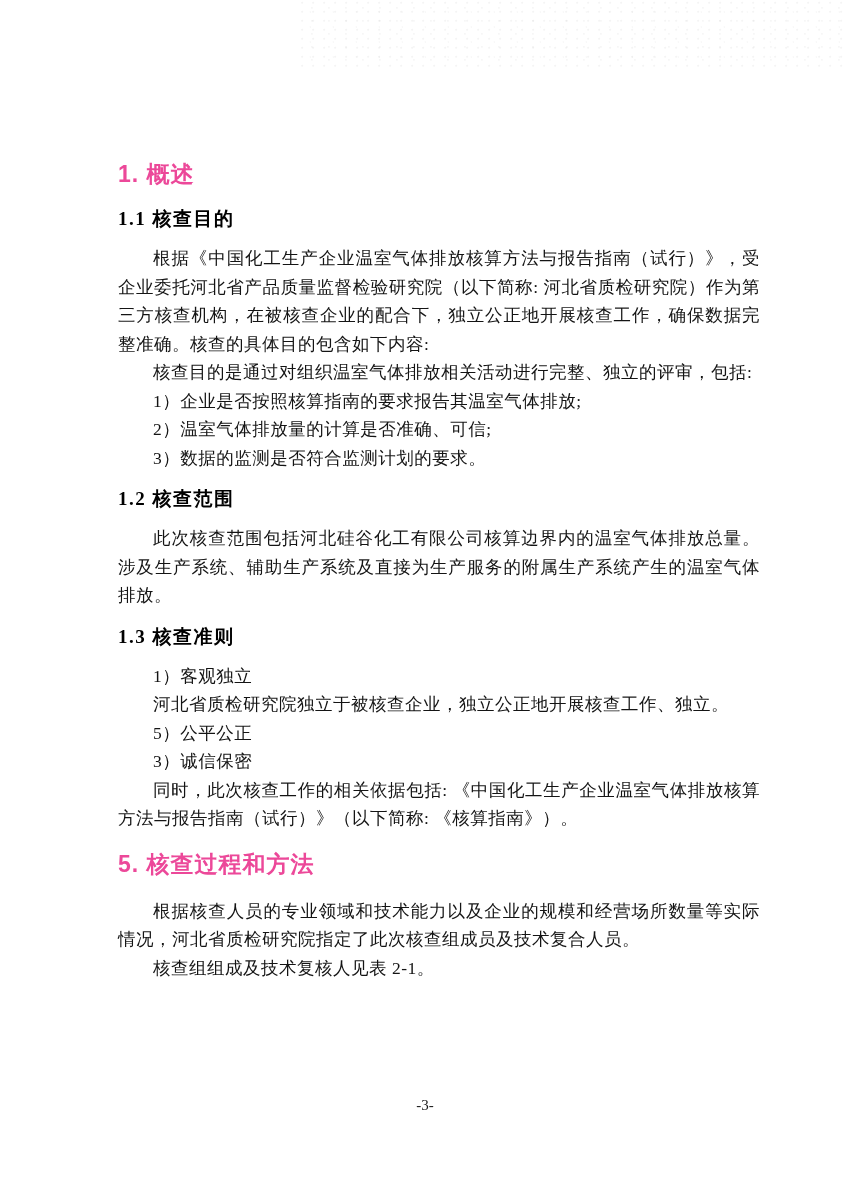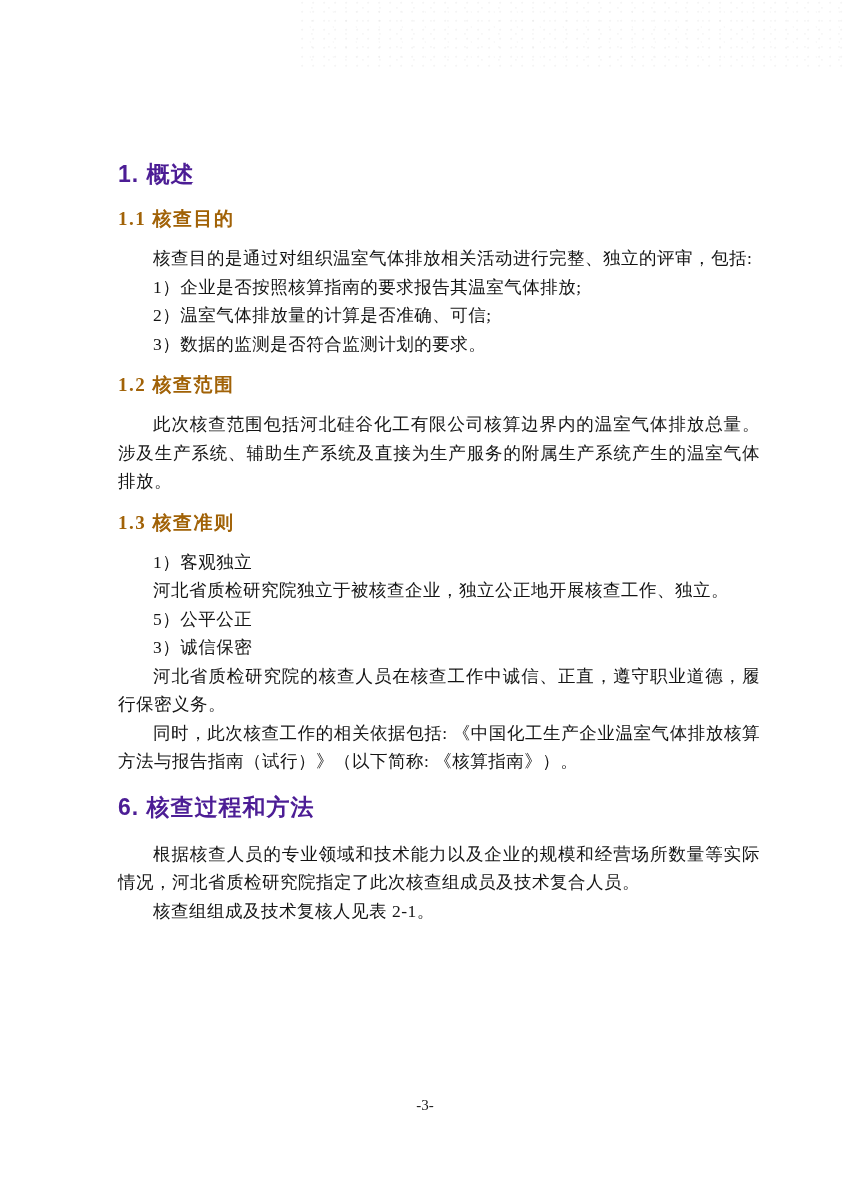--- a/index.html
+++ b/index.html
@@ -37,32 +37,32 @@
     top: 160px;
     width: 642px;
   }
   .h1 {
     font-family: "Liberation Sans", sans-serif;
     font-weight: 700;
     font-size: 23px;
     line-height: 28px;
     letter-spacing: 1px;
     margin: 0 0 19px 0;
-    color: #4c1d95;
+    color: #ec4899;
   }
   .h1.later {
     margin-top: 17px;
   }
   .h2 {
     font-weight: 700;
     font-size: 19px;
     line-height: 24px;
     letter-spacing: 1.5px;
     margin: 15px 0 13px 0;
-    color: #a16207;
+    color: #000000;
   }
   .h2.first {
     margin-top: 0;
   }
   .para {
     font-size: 17.5px;
     line-height: 28.5px;
     text-align: justify;
     text-indent: 2em;
     margin: 0;
@@ -84,37 +84,37 @@
 
 <div class="page">
 
   <div class="scan-noise"></div>
 
   <div class="content">
 
     <div class="h1">1. 概述</div>
 
     <div class="h2 first">1.1 核查目的</div>
+    <p class="para">根据《中国化工生产企业温室气体排放核算方法与报告指南（试行）》，受企业委托河北省产品质量监督检验研究院（以下简称: 河北省质检研究院）作为第三方核查机构，在被核查企业的配合下，独立公正地开展核查工作，确保数据完整准确。核查的具体目的包含如下内容:</p>
     <p class="para">核查目的是通过对组织温室气体排放相关活动进行完整、独立的评审，包括:</p>
     <p class="para">1）企业是否按照核算指南的要求报告其温室气体排放;</p>
     <p class="para">2）温室气体排放量的计算是否准确、可信;</p>
     <p class="para">3）数据的监测是否符合监测计划的要求。</p>
 
     <div class="h2">1.2 核查范围</div>
     <p class="para">此次核查范围包括河北硅谷化工有限公司核算边界内的温室气体排放总量。涉及生产系统、辅助生产系统及直接为生产服务的附属生产系统产生的温室气体排放。</p>
 
     <div class="h2">1.3 核查准则</div>
     <p class="para">1）客观独立</p>
     <p class="para">河北省质检研究院独立于被核查企业，独立公正地开展核查工作、独立。</p>
     <p class="para">5）公平公正</p>
     <p class="para">3）诚信保密</p>
-    <p class="para">河北省质检研究院的核查人员在核查工作中诚信、正直，遵守职业道德，履行保密义务。</p>
     <p class="para">同时，此次核查工作的相关依据包括: 《中国化工生产企业温室气体排放核算方法与报告指南（试行）》（以下简称: 《核算指南》）。</p>
 
-    <div class="h1 later">6. 核查过程和方法</div>
+    <div class="h1 later">5. 核查过程和方法</div>
 
     <p class="para">根据核查人员的专业领域和技术能力以及企业的规模和经营场所数量等实际情况，河北省质检研究院指定了此次核查组成员及技术复合人员。</p>
     <p class="para">核查组组成及技术复核人见表 2-1。</p>
 
   </div>
 
   <div class="footer">-3-</div>
 
 </div>
 

